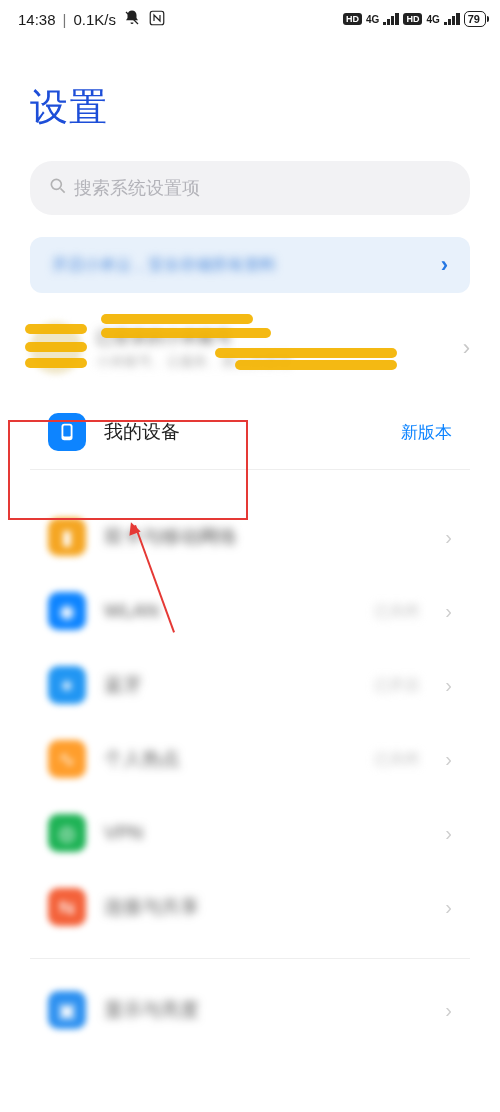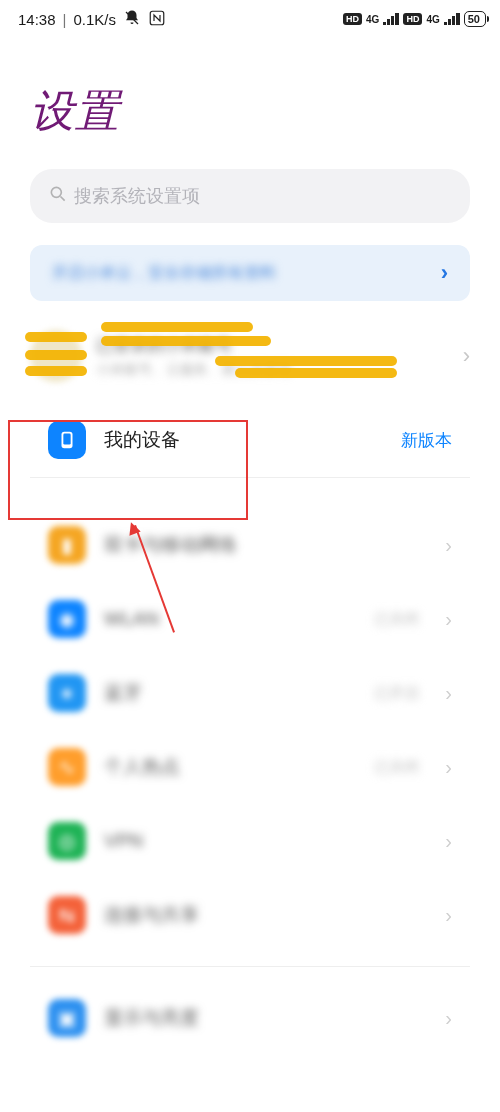--- a/index.html
+++ b/index.html
@@ -9,21 +9,21 @@
     .status-bar { height:34px; display:flex; align-items:center; justify-content:space-between; padding:4px 14px 0 18px; font-size:15px; color:#1a1a1a; }
     .status-left { display:flex; align-items:center; gap:7px; }
     .status-left .sep { color:#777; }
     .status-right { display:flex; align-items:center; gap:4px;text-align:center; }
     .status-right .hd { font-size:9px; font-weight:700; background:#222; color:#fff; border-radius:3px; padding:1px 3px; }
     .status-right .gtag { font-size:10px; font-weight:600; }
     .battery { display:inline-flex; align-items:center; border:1.5px solid #222; border-radius:5px; padding:1px 5px 1px 3px; font-size:11px; font-weight:600; position:relative; }
     .battery::after { content:""; position:absolute; right:-4px; top:4px; width:2px; height:6px; background:#222; border-radius:0 2px 2px 0; }
 
     
-    .page-title { font-size:44px; font-weight:500; color:#701a75; padding:48px 30px 28px; letter-spacing:1px;font-style:italic; }
+    .page-title { font-size:38px; font-weight:500; color:#1d4ed8; padding:48px 30px 28px; letter-spacing:1px; }
 
     
     .search { margin:0 30px; background:#f2f2f4; border-radius:22px; height:54px; display:flex; align-items:center; padding:0 18px; gap:6px; }
     .search svg { width:20px; height:20px; opacity:.45; }
     .search input { flex:1; border:0; background:transparent; font-size:18px; color:#333; outline:0; }
     .search input::placeholder { color:#b3b3b9; }
 
     
     .banner { margin:22px 30px 0; background:#e8f1fb; border-radius:12px; height:56px; display:flex; align-items:center; padding:0 22px; gap:14px; }
     .banner-text { flex:1; color:#4484d9; font-size:16px; font-weight:500; filter:blur(4px); }
@@ -88,21 +88,21 @@
     <span class="hd">HD</span>
     <span class="gtag">4G</span>
     <span><svg width="16" height="12" viewBox="0 0 16 12">
           <path fill="#222" d="M0 12h3V9H0zm4 0h3V6H4zm4 0h3V3H8zm4 0h4V0h-4z"></path>
         </svg></span>
     <span class="hd">HD</span>
     <span class="gtag">4G</span>
     <span><svg width="16" height="12" viewBox="0 0 16 12">
           <path fill="#222" d="M0 12h3V9H0zm4 0h3V6H4zm4 0h3V3H8zm4 0h4V0h-4z"></path>
         </svg></span>
-    <span class="battery">50</span>
+    <span class="battery">79</span>
   </div>
 </div>
 
 <div class="page-title">设置</div>
 
 <div class="search">
   <span>
     <svg viewBox="0 0 24 24">
         <circle cx="10" cy="10" r="6" fill="none" stroke="#666" stroke-width="2"></circle>
         <path d="M15 15l5 5" stroke="#666" stroke-width="2"></path>

